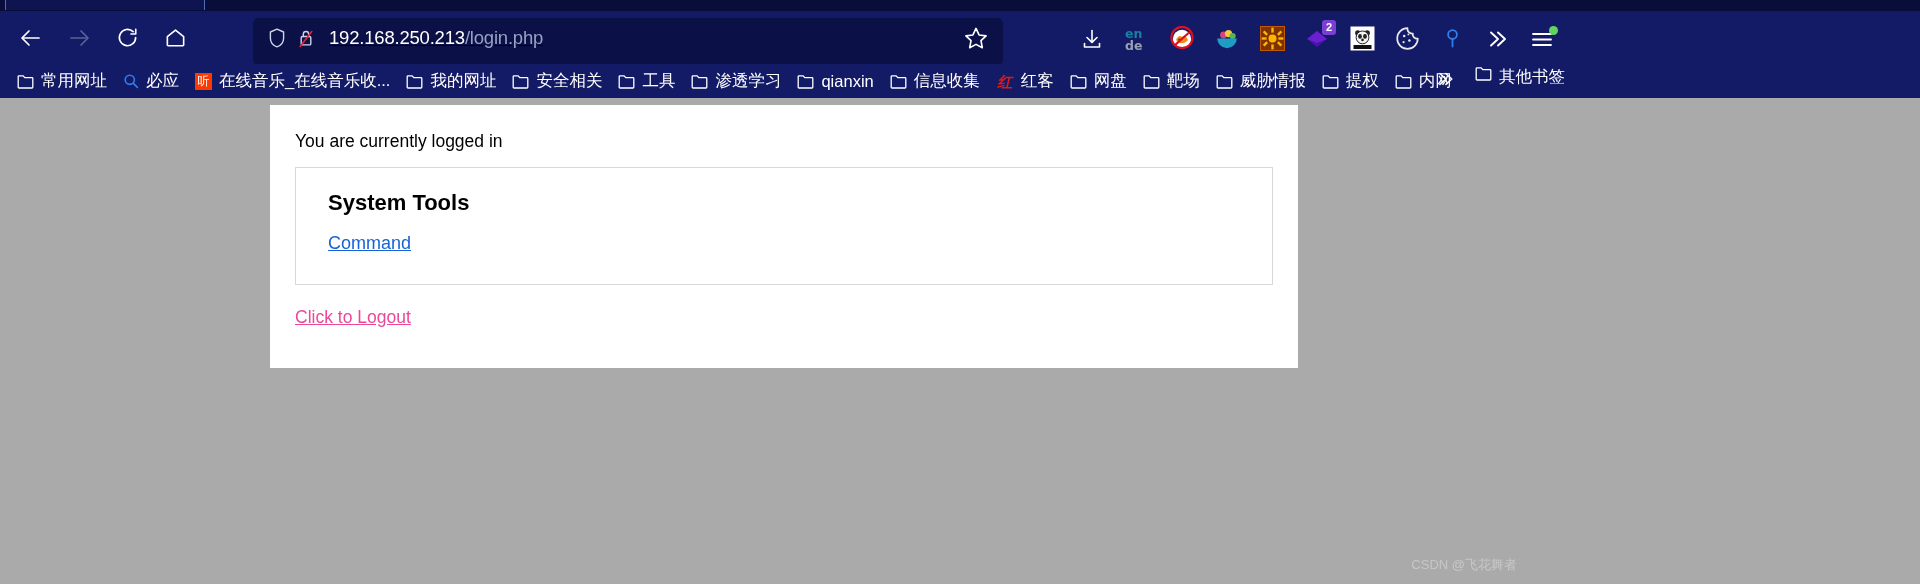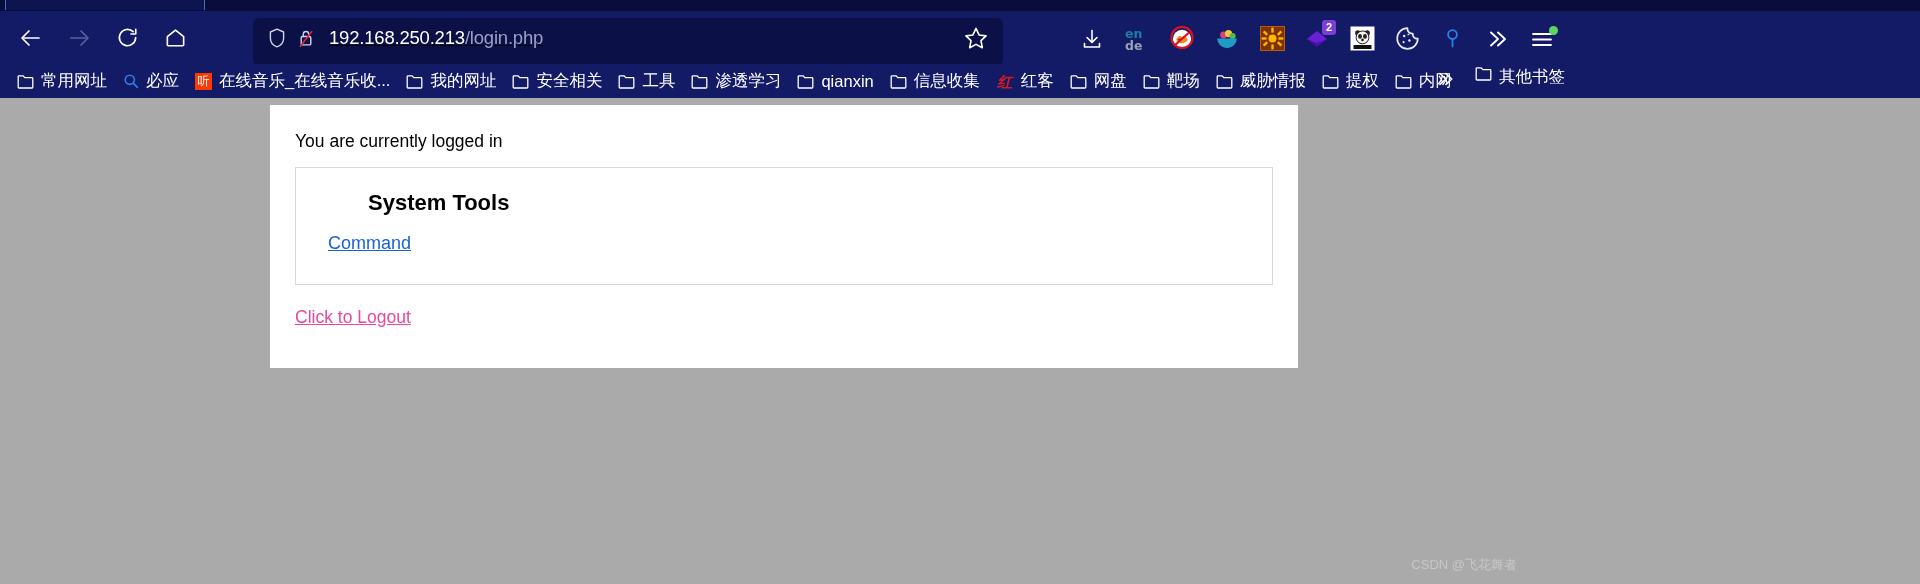--- a/index.html
+++ b/index.html
@@ -178,21 +178,20 @@
     position: absolute; left: 25px; top: 62px;
     width: 978px; height: 118px;
     border: 1px solid #d8d8d8;
     background: #ffffff;
   }
   #tools-heading {
     position: absolute; left: 32px; top: 22px;
     font-size: 22px;
     font-weight: bold;
     color: #000000;
-    margin-left: 40px;
   }
   #command-link {
     position: absolute; left: 32px; top: 65px;
     font-size: 18px;
     color: #1763d6;
     text-decoration: underline;
     cursor: pointer;
   }
   #logout-link {
     position: absolute; left: 25px; top: 202px;

